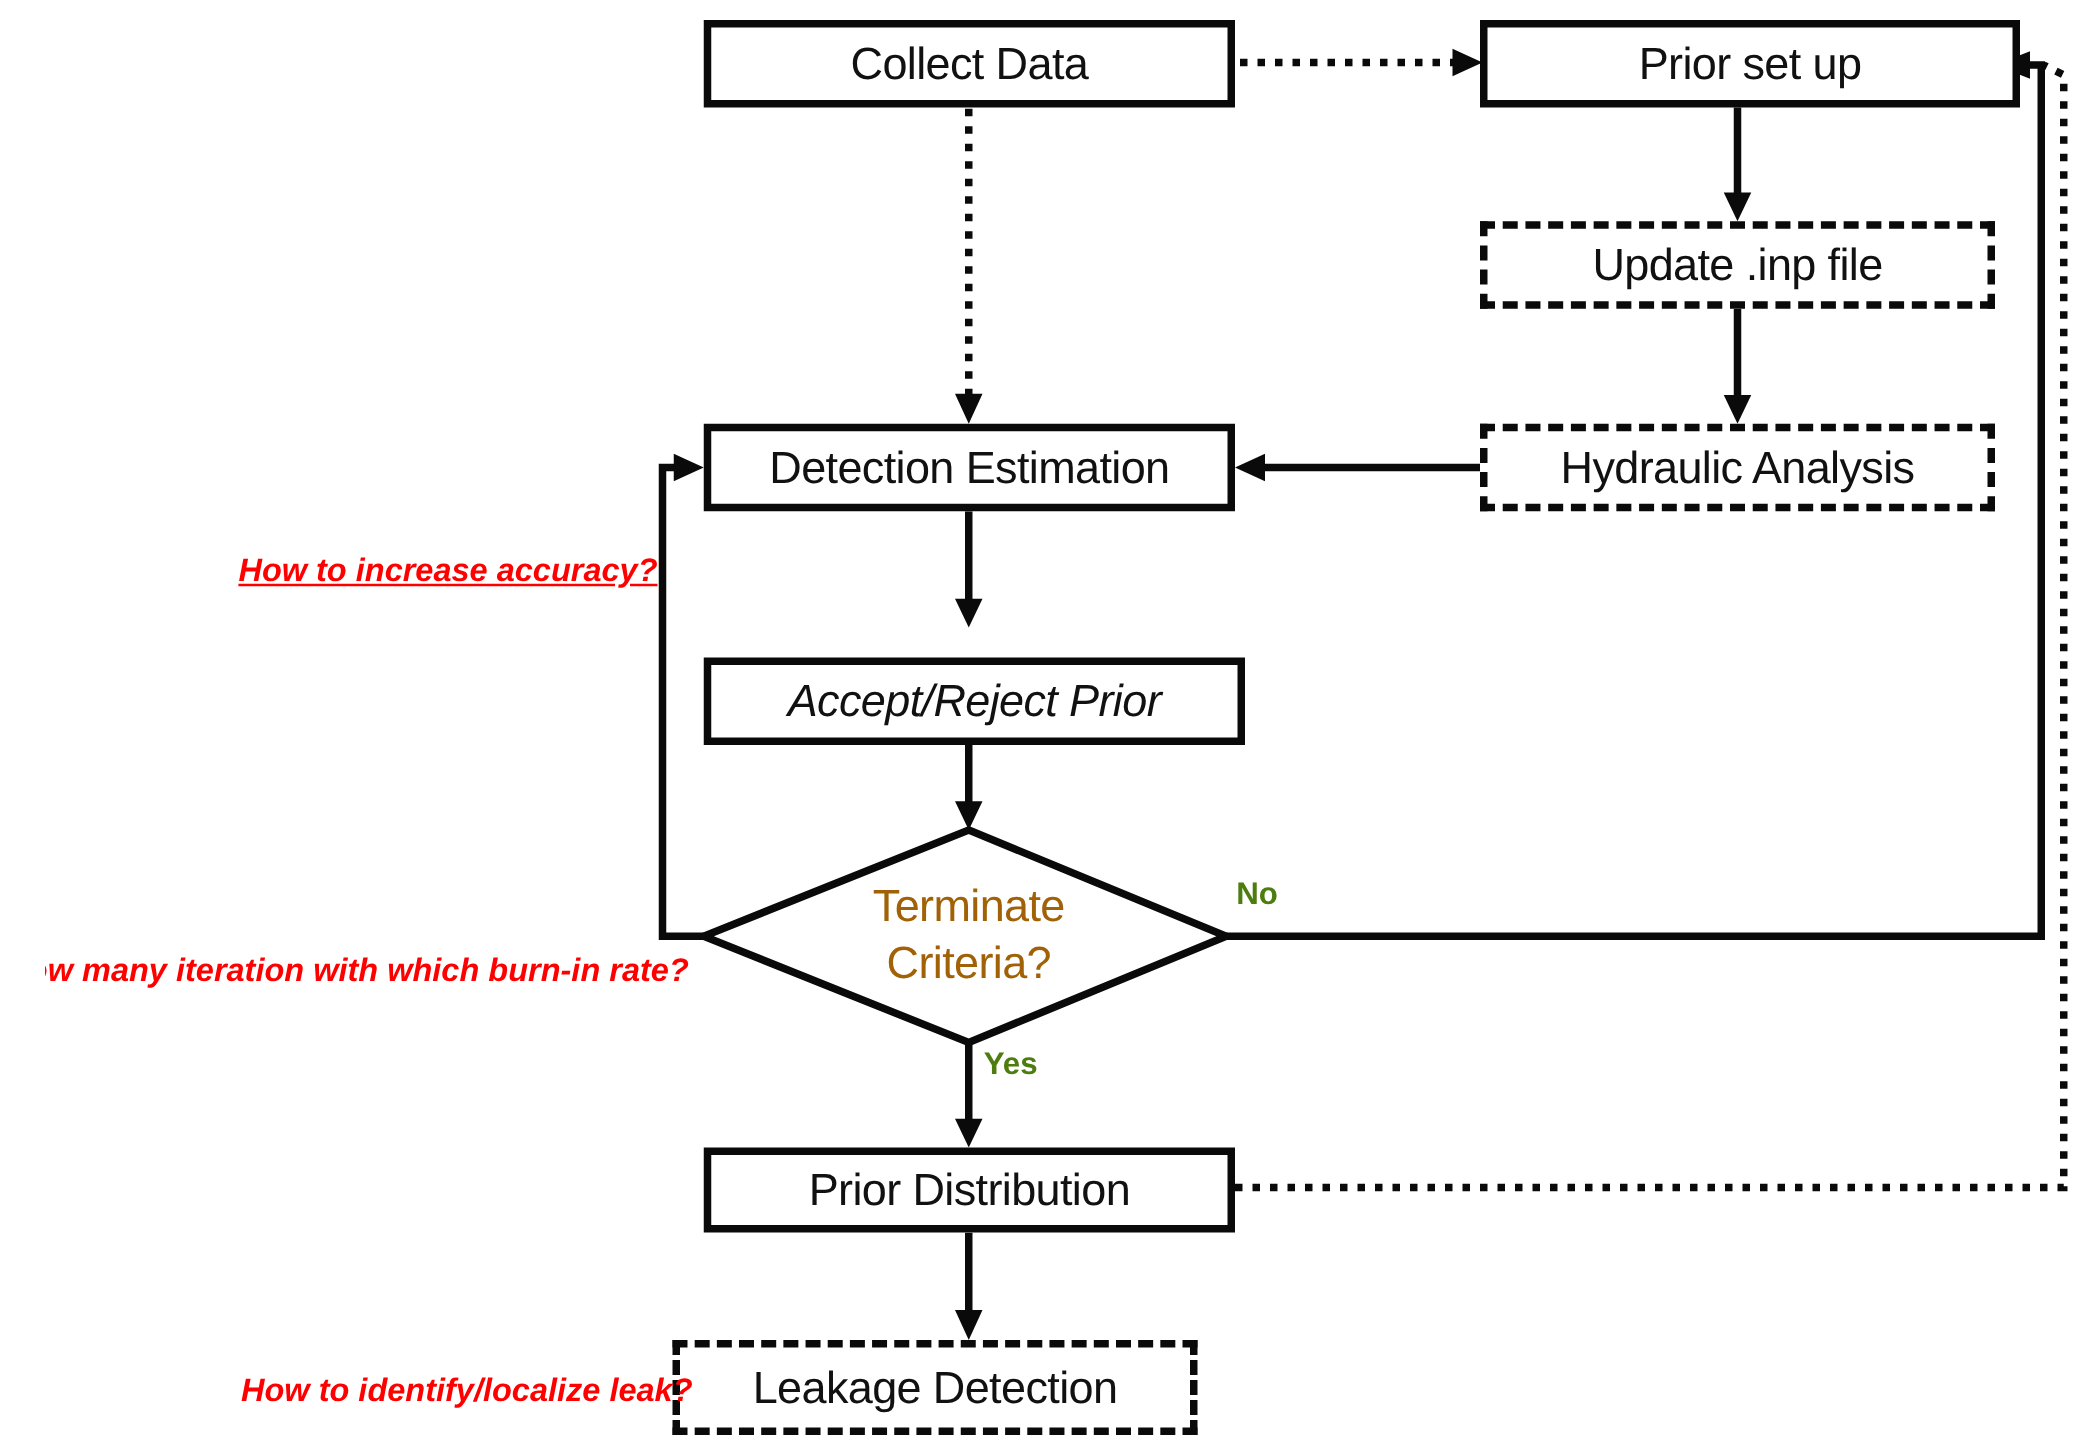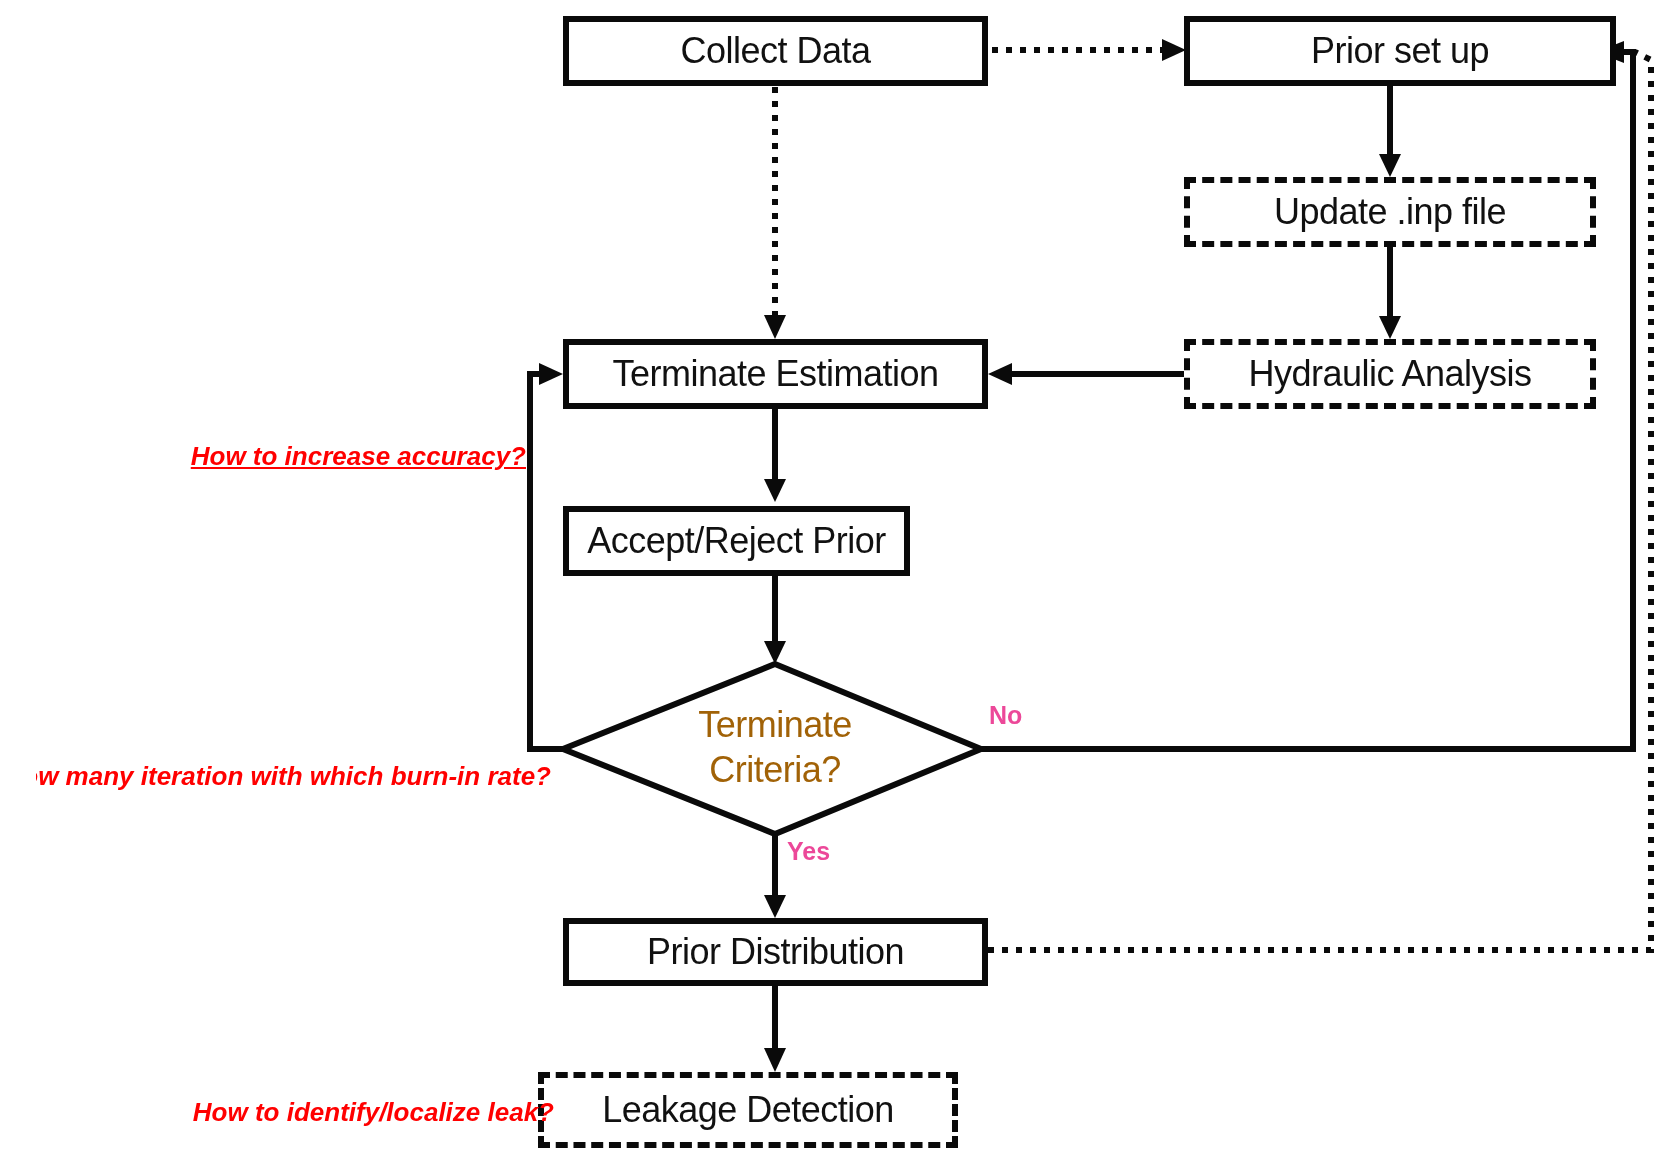--- a/index.html
+++ b/index.html
@@ -43,21 +43,21 @@
     font-size: 36px;
     color: #a16207;
     letter-spacing: -0.5px;
     line-height: 45px;
     z-index: 2;
   }
   .edge-label {
     position: absolute;
     font-size: 25px;
     font-weight: bold;
-    color: #ec4899;
+    color: #4d7c0f;
     z-index: 2;
     white-space: nowrap;
     text-align: center;
   }
   .annotation {
     position: absolute;
     font-size: 26px;
     font-weight: bold;
     font-style: italic;
     color: #FF0000;
@@ -117,23 +117,23 @@
   </svg>
 
   <div class="node" style="left:527px; top:16px; width:425px; height:70px;">Collect Data</div>
 
   <div class="node" style="left:1148px; top:16px; width:432px; height:70px;">Prior set up</div>
 
   <div class="node dashed" style="left:1148px; top:177px; width:412px; height:70px;">Update .inp file</div>
 
   <div class="node dashed" style="left:1148px; top:339px; width:412px; height:70px;">Hydraulic Analysis</div>
 
-  <div class="node" style="left:527px; top:339px; width:425px; height:70px;">Terminate Estimation</div>
+  <div class="node" style="left:527px; top:339px; width:425px; height:70px;">Detection Estimation</div>
 
-  <div class="node" style="left:527px; top:506px; width:347px; height:70px;">Accept/Reject Prior</div>
+  <div class="node" style="left:527px; top:526px; width:433px; height:70px;font-style:italic;">Accept/Reject Prior</div>
 
   <div class="diamond-label" style="left:569px; top:702px; width:340px;">
     <span style="display:block">Terminate</span>
     <span style="display:block">Criteria?</span>
   </div>
 
   <div class="node" style="left:527px; top:918px; width:425px; height:68px;">Prior Distribution</div>
 
   <div class="node dashed" style="left:502px; top:1072px; width:420px; height:76px;">Leakage Detection</div>
 

